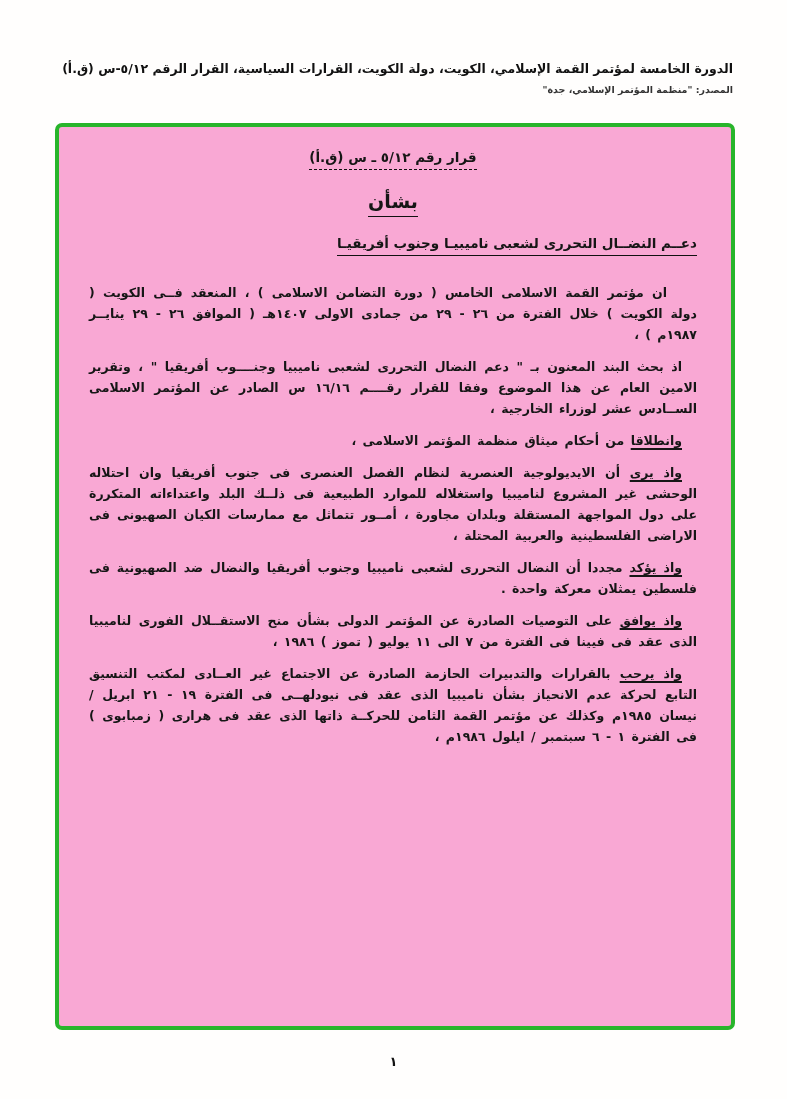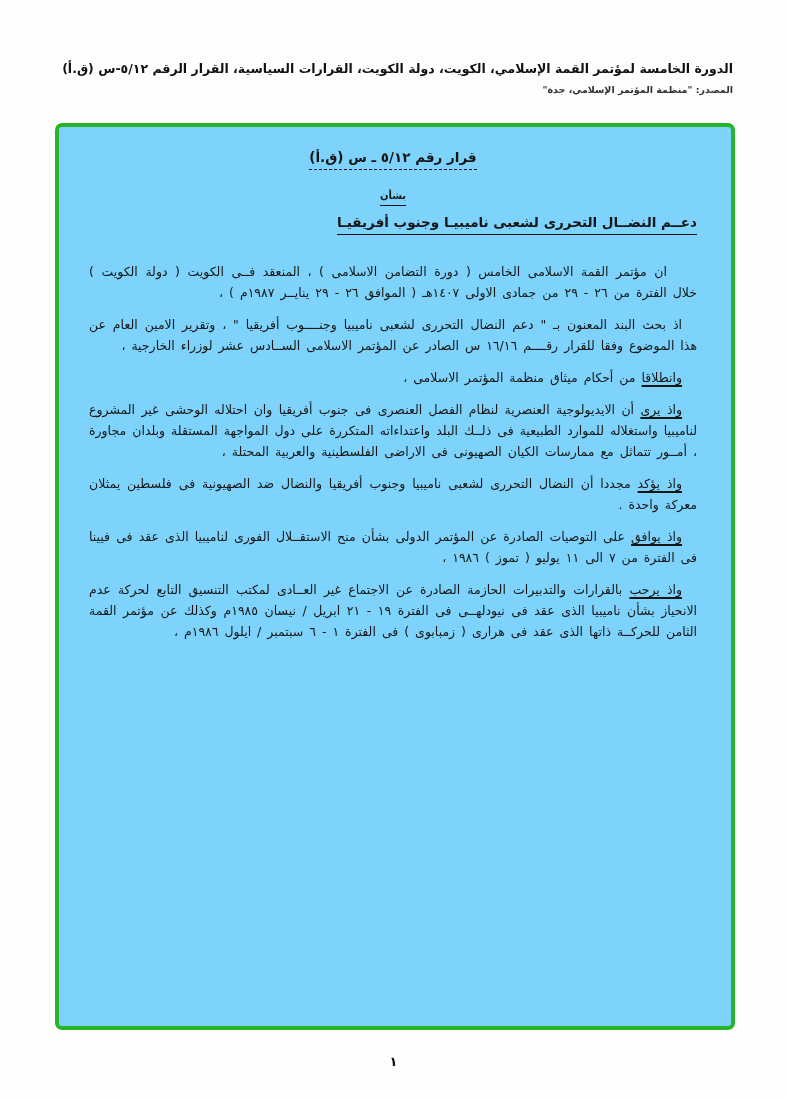--- a/index.html
+++ b/index.html
@@ -24,35 +24,35 @@
     margin-top:5px;color:#333;
   }
   .frame{
     position:absolute;
     top:123px;bottom:69px;left:55px;right:52px;
     border:4px solid #28b52b;
     border-radius:7px;
     box-sizing:border-box;
     padding:22px 34px 10px 30px;
     overflow:hidden;
-    background:#7dd3fc;
+    background:#f9a8d4;
   }
   .t1,.t2,.t3{text-align:center;font-weight:700;}
   .t1{font-size:13.5px;margin:0 0 20px 0;}
-  .t2{font-size:10px;margin:0 0 8px 0;}
+  .t2{font-size:19px;margin:0 0 18px 0;}
   .t3{font-size:13.5px;margin:0 0 26px 0;text-align:right;}
   .u{
     display:inline-block;
     border-bottom:1.6px solid #111;
     padding-bottom:4px;
   }
   .u.dashed{border-bottom-style:dashed;}
   .para{
     font-size:12.5px;
-    font-weight:400;
+    font-weight:700;
     line-height:1.68;
     text-align:justify;
     text-justify:inter-word;
     margin:0 0 11px 0;
     text-indent:1.2em;
     word-spacing:2px;
   }
   .para.intro{text-indent:2.4em;}
   .lead{
     text-decoration:underline;

